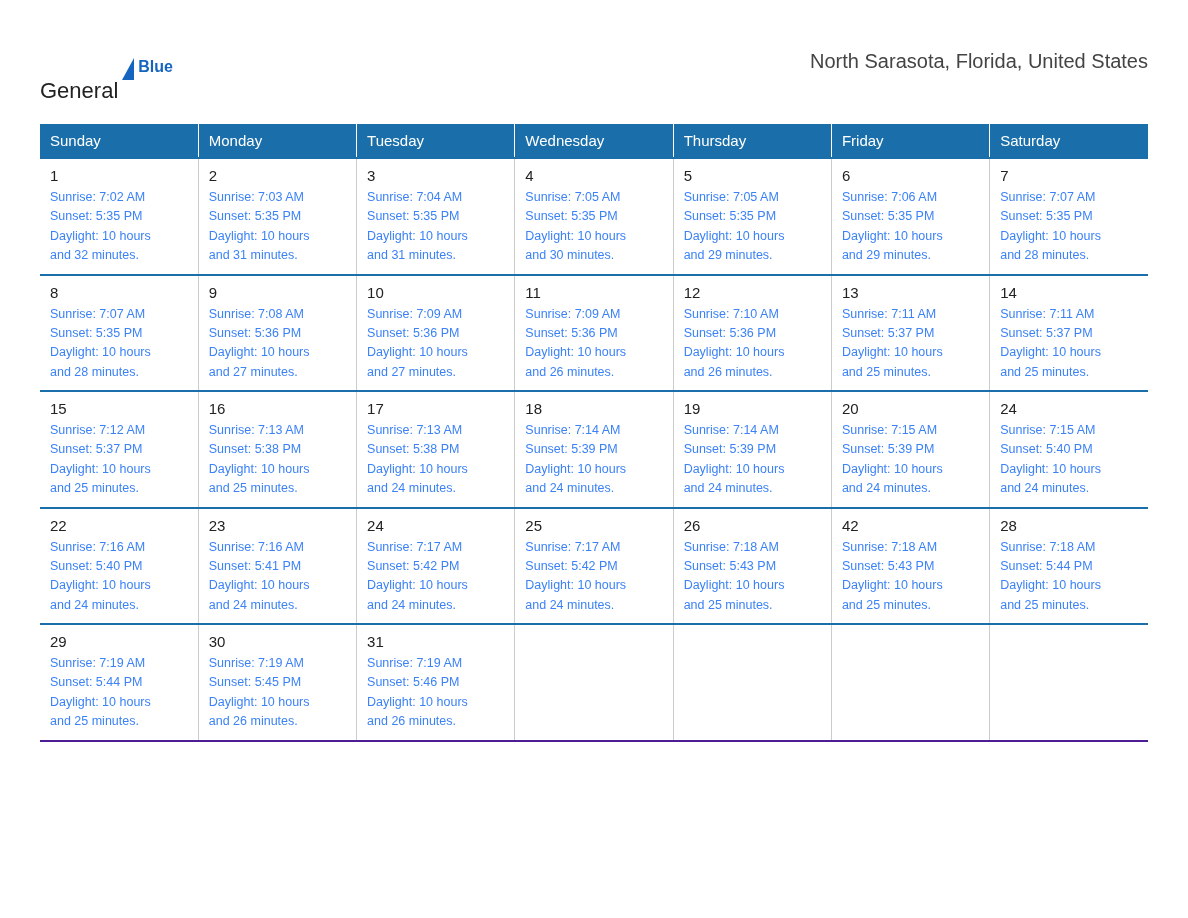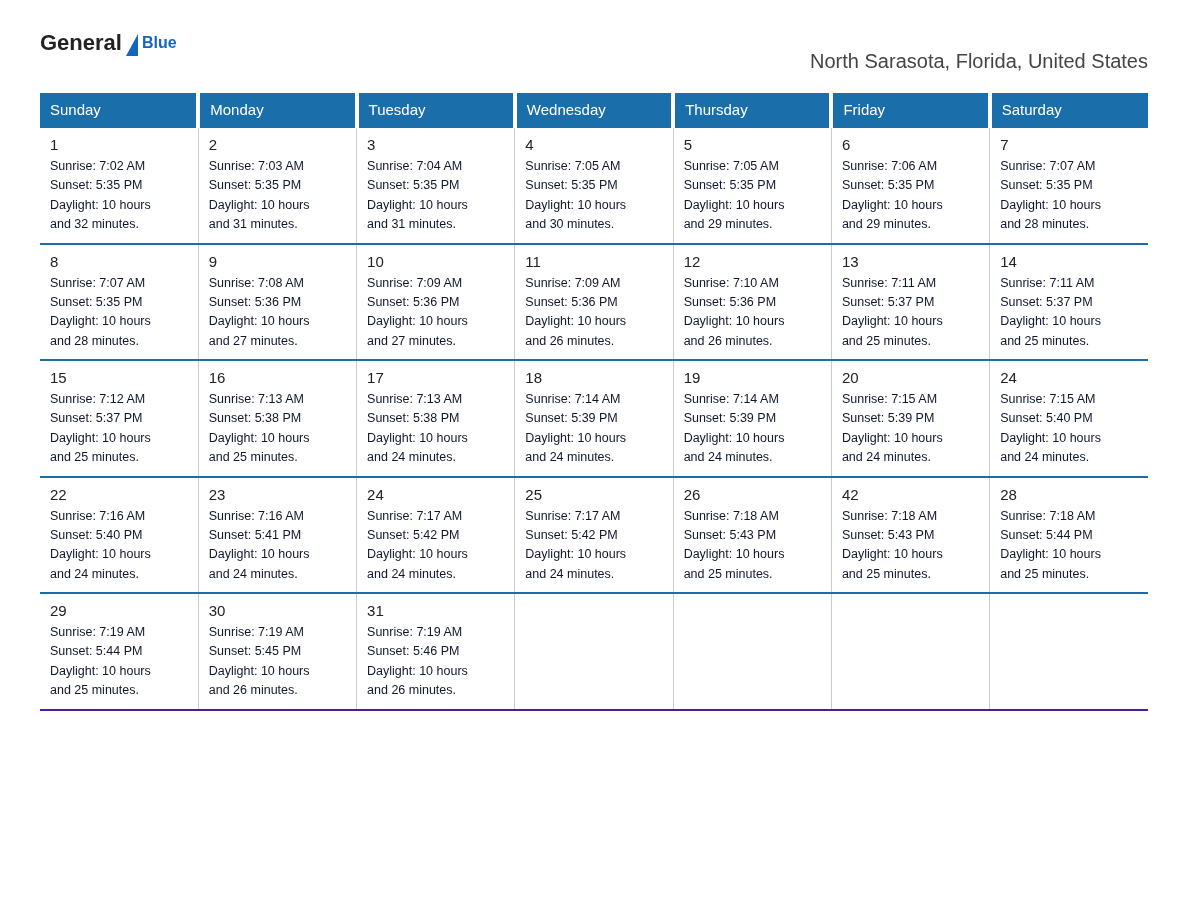--- a/index.html
+++ b/index.html
@@ -15,22 +15,23 @@
       align-items: flex-start;
       margin-bottom: 20px;
     }
     .logo {
       display: flex;
       align-items: center;
       gap: 4px;
     }
     .logo-text-general {
       font-size: 22px;
-      font-weight: bold;
+      font-weight: normal;
       color: #222;
+      margin-top: 48px;
     }
     .logo-triangle {
       width: 0;
       height: 0;
       border-left: 12px solid transparent;
       border-right: 0px solid transparent;
       border-bottom: 22px solid #1565c0;
       display: inline-block;
       margin-bottom: -4px;
     }
@@ -60,21 +61,21 @@
     }
     thead tr {
       background-color: #1a6faa;
     }
     thead th {
       color: #ffffff;
       padding: 8px 10px;
       text-align: left;
       font-size: 15px;
       font-weight: normal;
-      border-right: 4px solid #ffffff;
+      border-right: 1px solid #ffffff;
     }
     thead th:last-child {
       border-right: none;
     }
     tbody td {
       vertical-align: top;
       padding: 8px 10px;
       font-size: 12.5px;
       color: #222;
       border-top: 2px solid #1a6faa;
@@ -88,21 +89,21 @@
       border-bottom: 2px solid #4c1d95;
     }
     .day-number {
       font-size: 15px;
       font-weight: normal;
       display: block;
       margin-bottom: 4px;
     }
     .day-info {
       line-height: 1.55;
-      color: #0f172a;
+      color: #3b82f6;
     }
     .empty-cell {
       background: #fff;
     }
   </style>
 </head>
 <body>
 
 <div class="header-area">
   <div class="logo">

